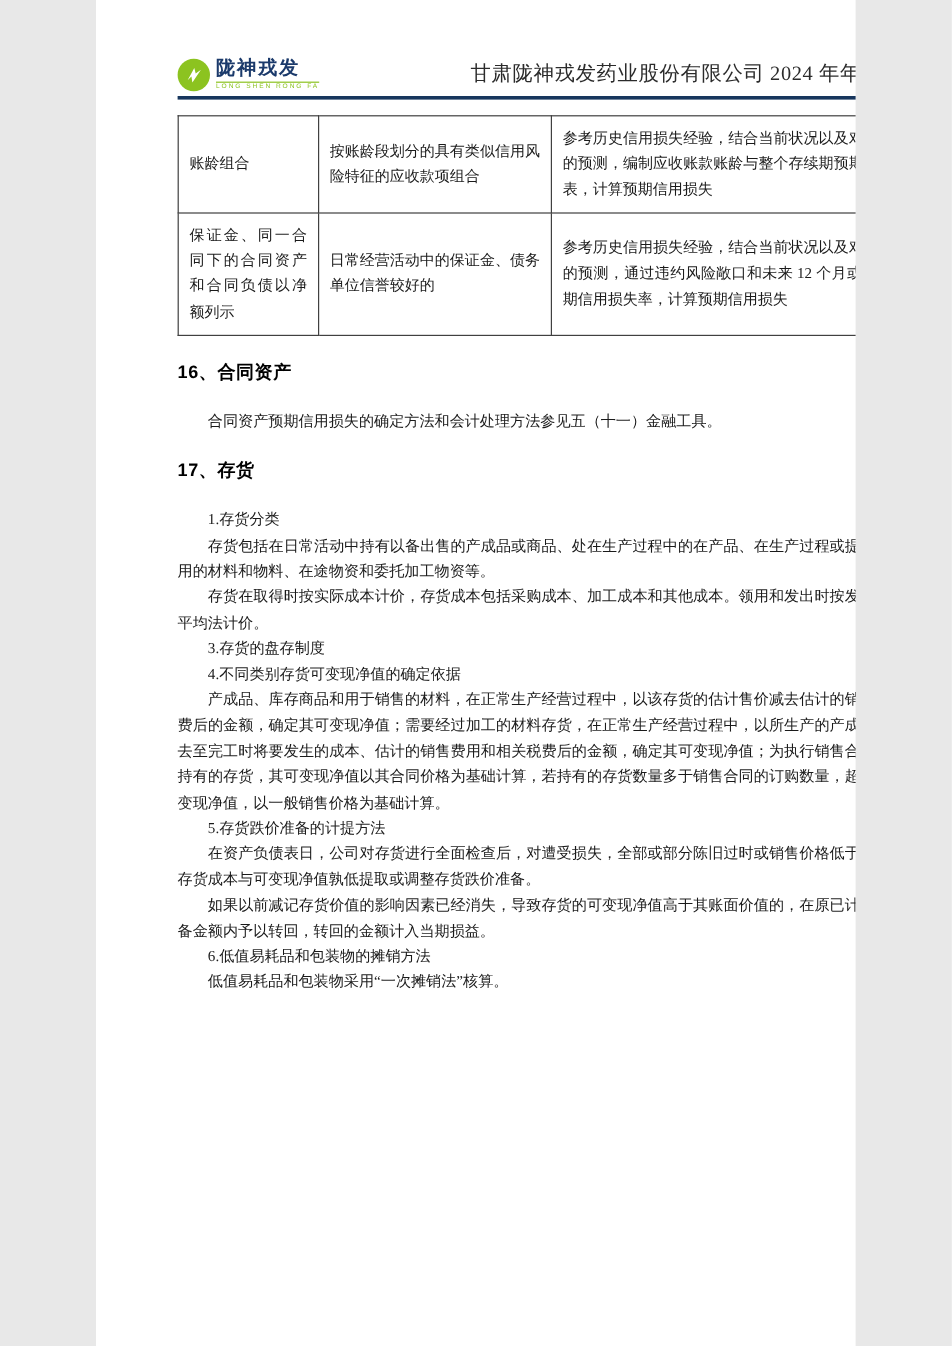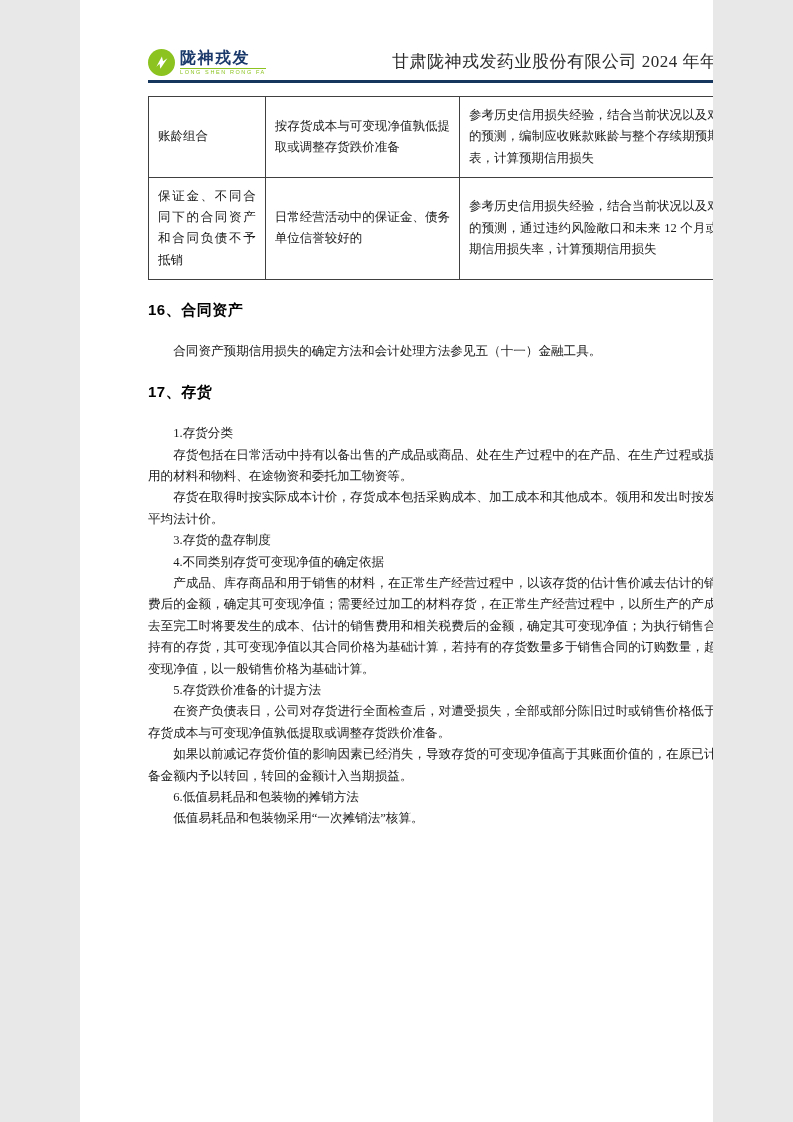--- a/index.html
+++ b/index.html
@@ -140,25 +140,25 @@
 
     <table class="policy-table">
       <colgroup>
         <col class="col-portfolio">
           <col class="col-basis">
           <col class="col-method">
       </colgroup>
       <tbody>
         <tr>
           <td>账龄组合</td>
-          <td>按存货成本与可变现净值孰低提取或调整存货跌价准备</td>
+          <td>按账龄段划分的具有类似信用风险特征的应收款项组合</td>
           <td>参考历史信用损失经验，结合当前状况以及对未来经济状况的预测，编制应收账款账龄与整个存续期预期信用损失对照表，计算预期信用损失</td>
         </tr>
         <tr>
-          <td>保证金、不同合同下的合同资产和合同负债不予抵销</td>
+          <td>保证金、同一合同下的合同资产和合同负债以净额列示</td>
           <td>日常经营活动中的保证金、债务单位信誉较好的</td>
           <td>参考历史信用损失经验，结合当前状况以及对未来经济状况的预测，通过违约风险敞口和未来 12 个月或整个存续期预期信用损失率，计算预期信用损失</td>
         </tr>
       </tbody>
     </table>
 
     <div>
       <h2 class="section-heading">16、合同资产</h2>
       <p class="body-par">合同资产预期信用损失的确定方法和会计处理方法参见五（十一）金融工具。</p>
     </div>

